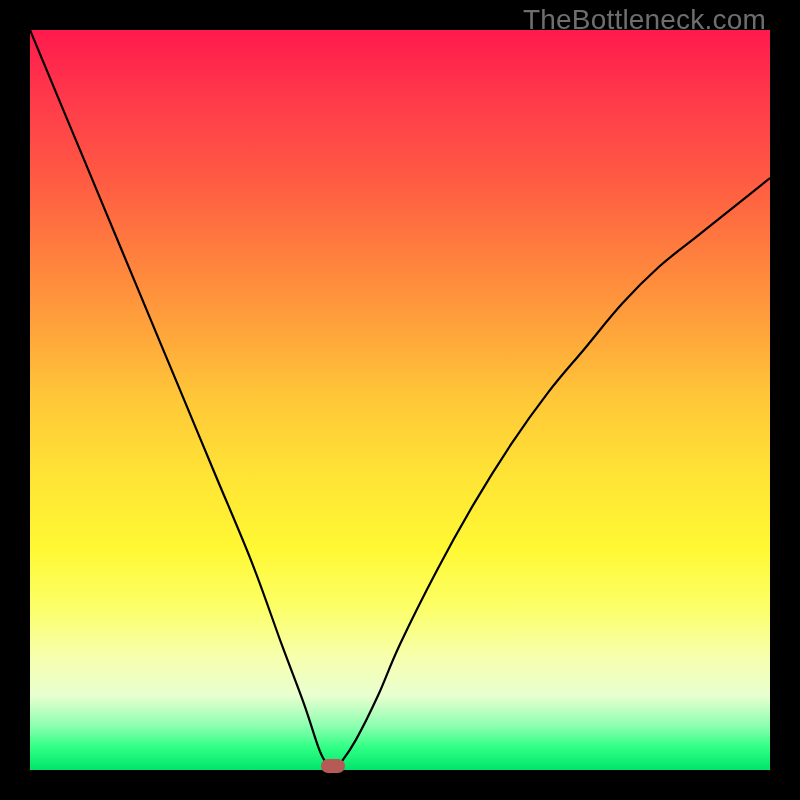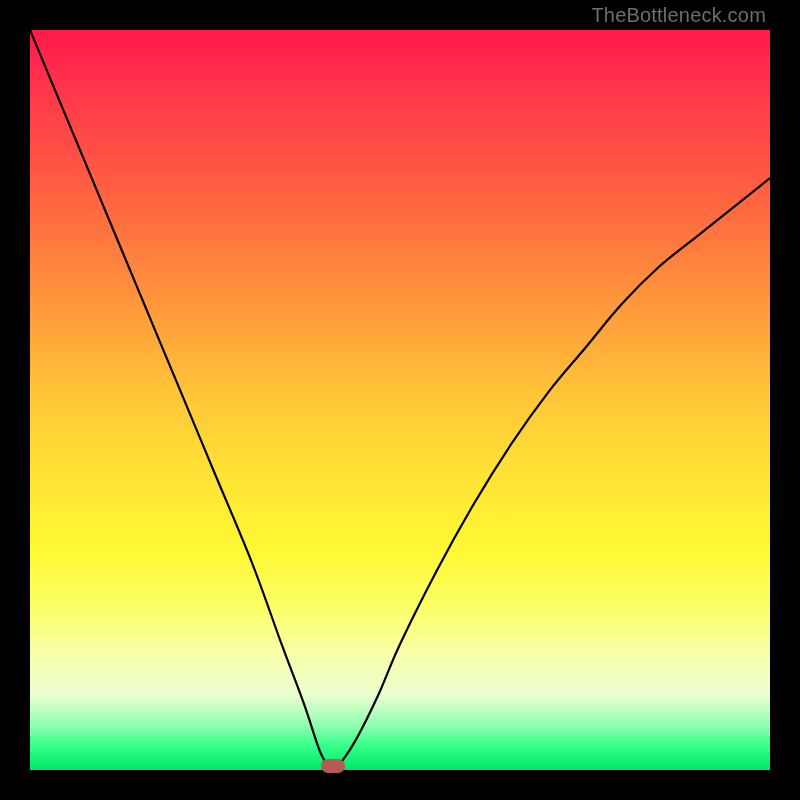--- a/index.html
+++ b/index.html
@@ -31,21 +31,21 @@
       #8dffb0 94%,
       #2fff85 97%,
       #00e46b 100%
     );
   }
   .watermark {
     position: absolute;
     top: 4px;
     right: 34px;
     font-family: Arial, Helvetica, sans-serif;
-    font-size: 20px;
+    font-size: 28px;
     font-weight: 500;
     color: #6e6e6e;
     letter-spacing: 0.2px;
   }
   svg.curve {
     position: absolute;
     left: 0;
     top: 0;
     width: 740px;
     height: 740px;

